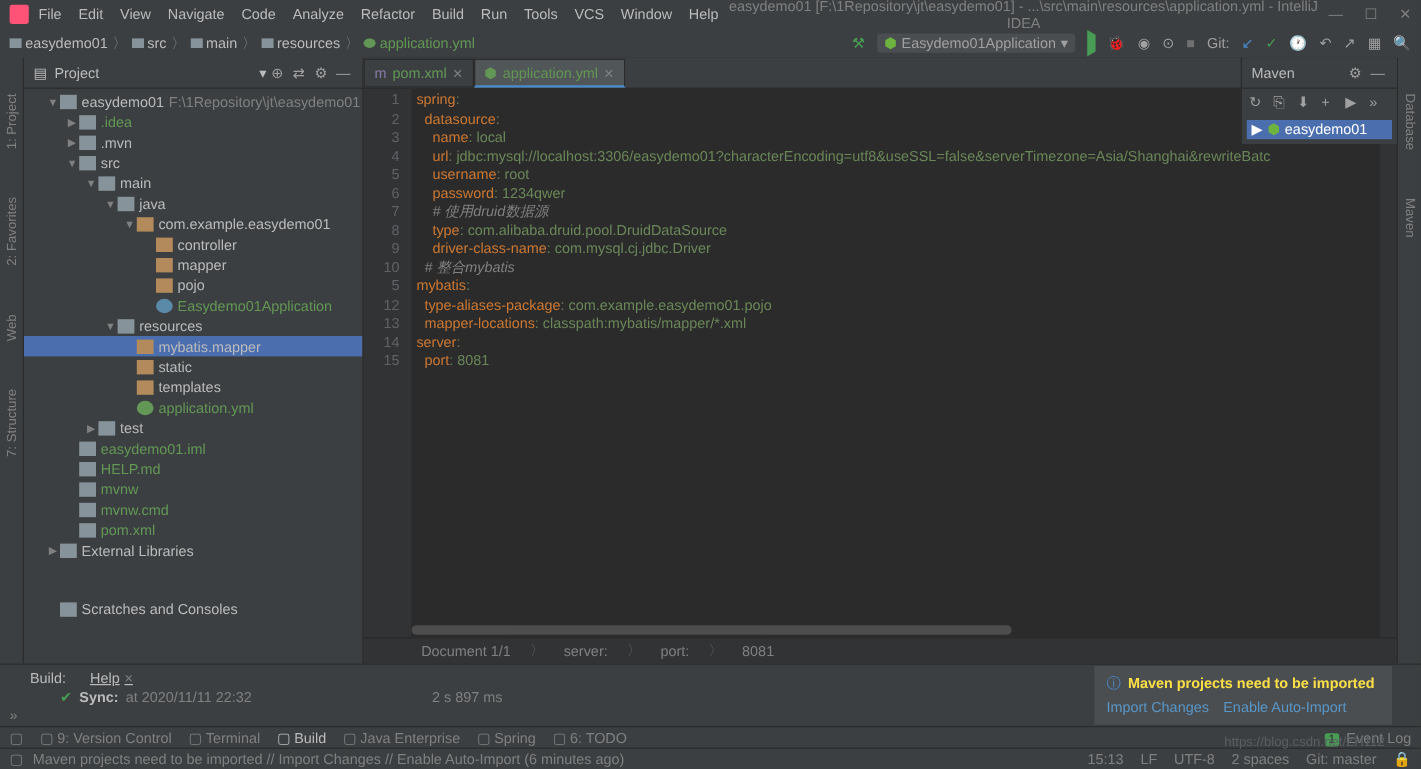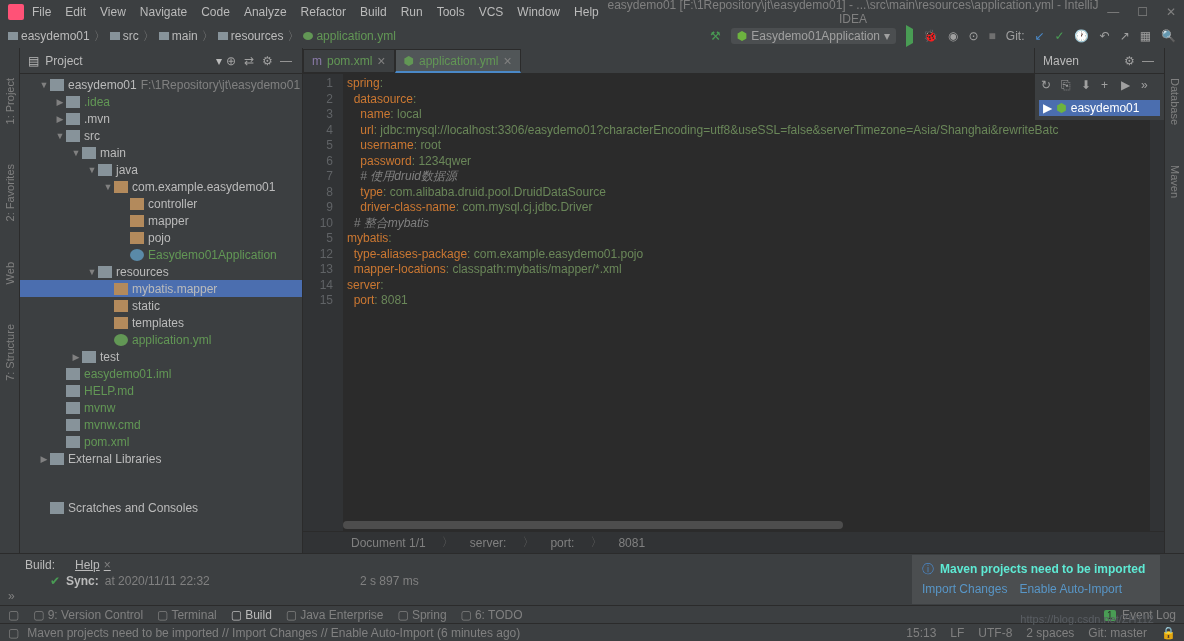--- a/index.html
+++ b/index.html
@@ -64,21 +64,21 @@
 .maven-tree { padding:4px; }
 .maven-tree-item { display:flex; align-items:center; gap:4px; background:#4b6eaf; color:#fff; padding:1px 4px; }
 .bottom-panel { height:52px; background:#3c3f41; border-top:1px solid #2b2b2b; display:flex; align-items:flex-start; padding:2px 21px; position:relative; }
 .build-tabs { display:flex; gap:12px; }
 .build-tab { padding:2px 4px; cursor:pointer; }
 .build-tab.active { text-decoration:underline; }
 .build-tab .close { color:#808080; margin-left:4px; }
 .sync-row { position:absolute; left:50px; top:20px; display:flex; align-items:center; gap:6px; }
 .sync-check { color:#499c54; }
 .notification { position:absolute; bottom:1px; right:24px; width:248px; background:#4b4e50; padding:6px 10px 8px 10px; }
-.notification .title { color:#5eead4; }
+.notification .title { color:#fde047; }
 .notification .info-icon { color:#4a88c7; margin-right:6px; }
 .notification .links { display:flex; gap:12px; margin-top:4px; }
 .notification .link { color:#5896c7; cursor:pointer; }
 .tool-bar { height:18px; display:flex; align-items:center; background:#3c3f41; border-top:1px solid #2b2b2b; padding:0 8px; gap:14px; color:#808080; }
 .tool-bar .tool { display:flex; align-items:center; gap:3px; cursor:pointer; }
 .tool-bar .tool.active { color:#bbbbbb; }
 .status-bar { height:18px; display:flex; align-items:center; background:#3c3f41; border-top:1px solid #2b2b2b; padding:0 8px; color:#808080; font-size:11px; }
 .status-bar .right { margin-left:auto; display:flex; gap:14px; align-items:center; }
 .event-log-badge { background:#499c54; color:#2b2b2b; padding:0 3px; border-radius:2px; font-size:10px; margin-right:3px; }
 </style>

